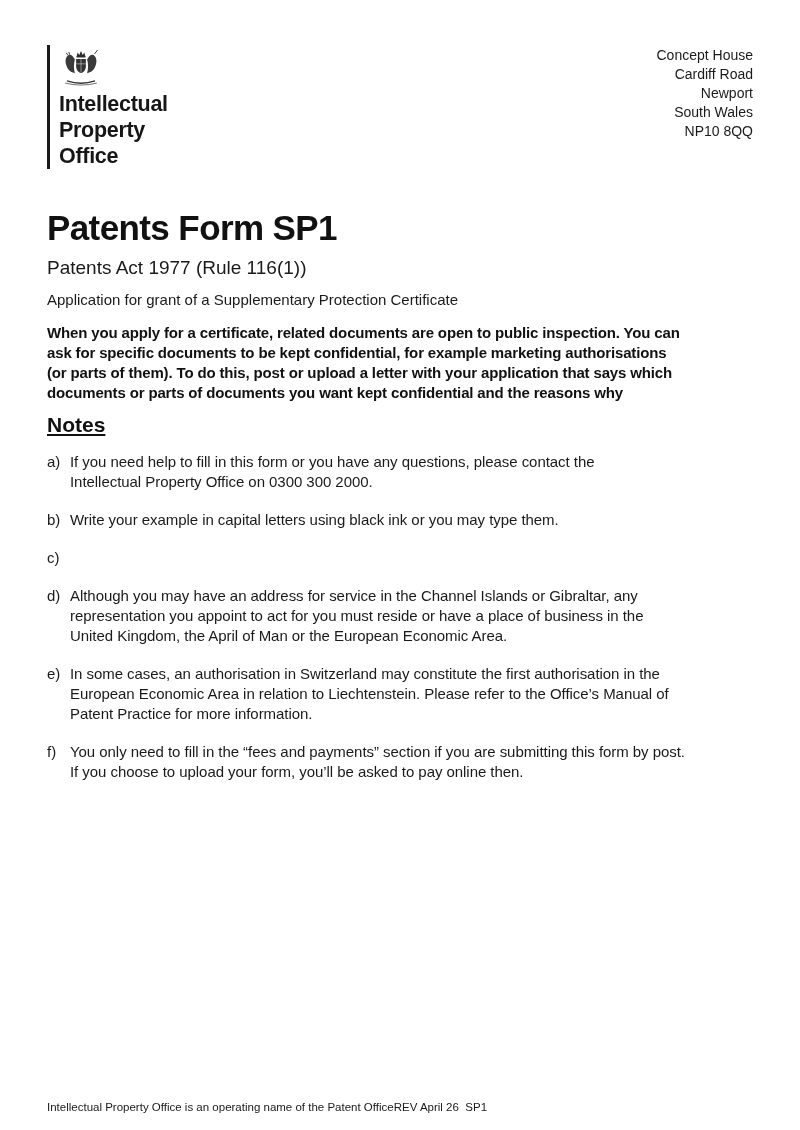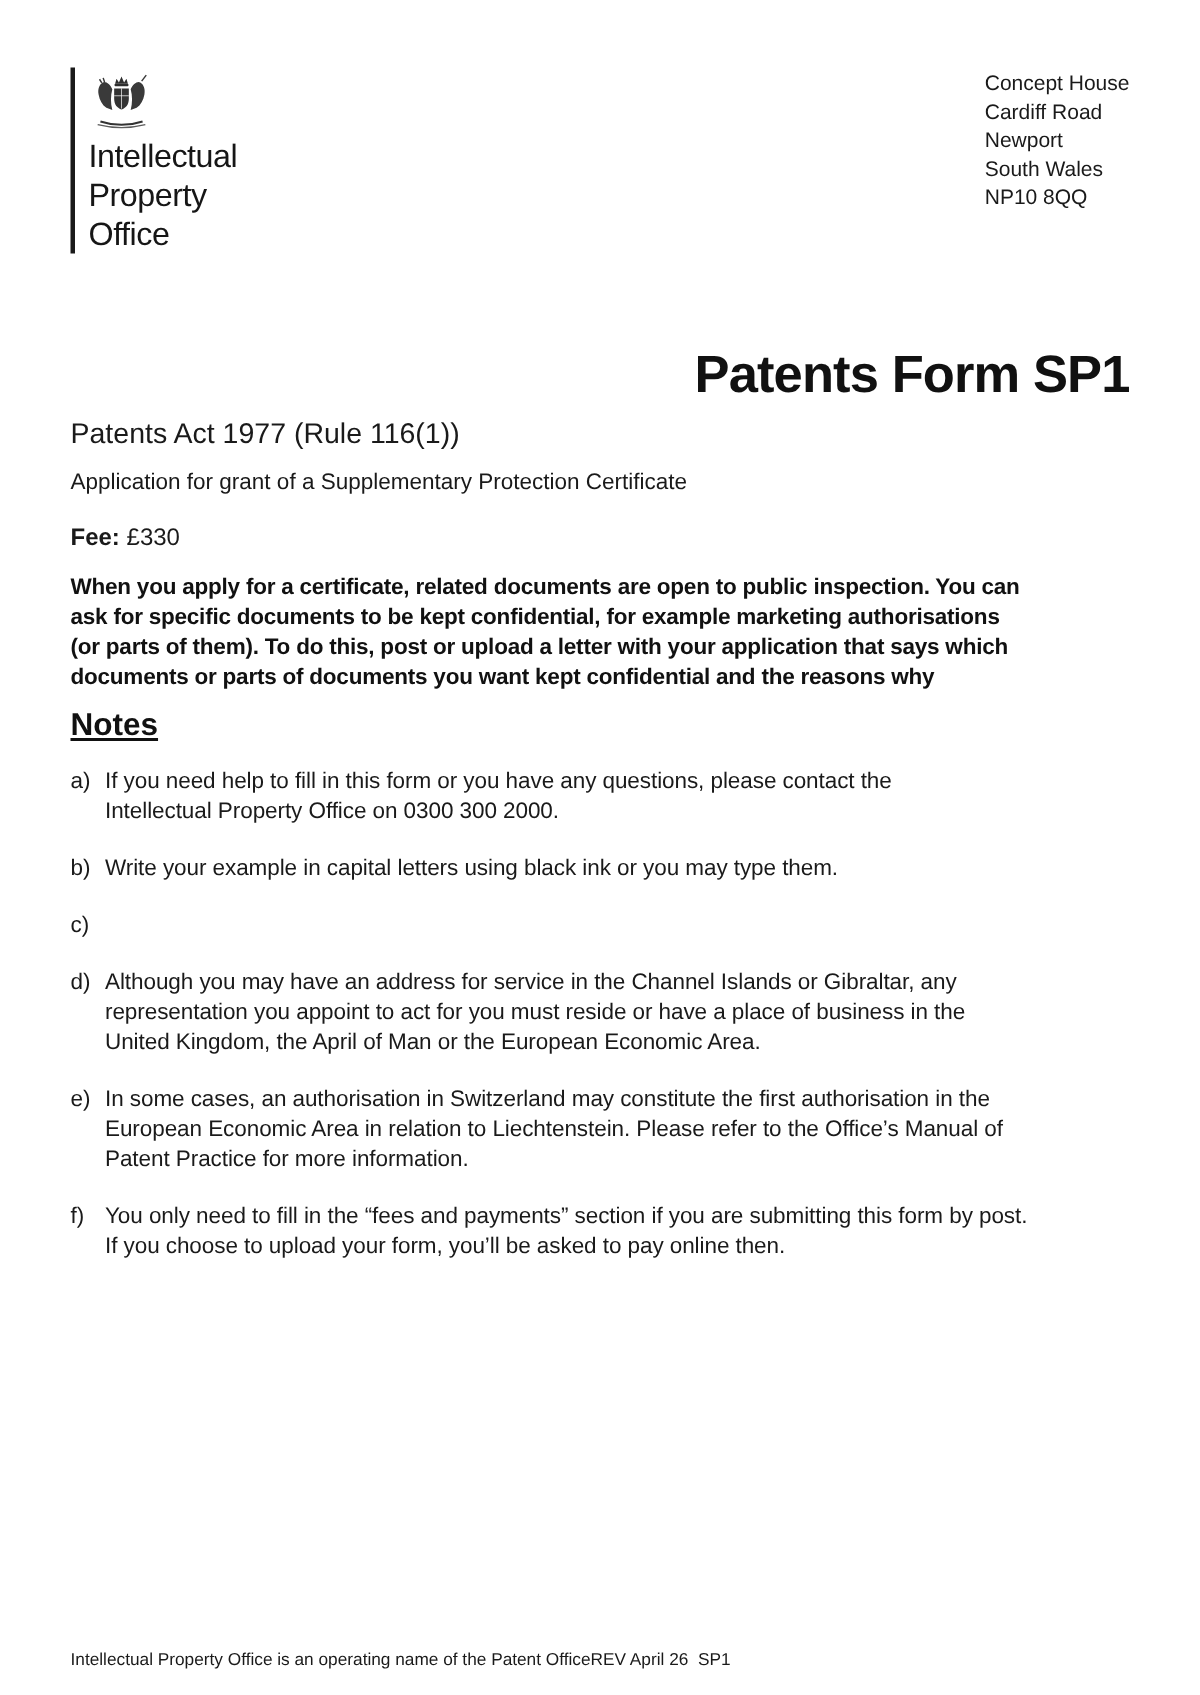--- a/index.html
+++ b/index.html
@@ -17,45 +17,45 @@
 
   
   .header {
     display: flex;
     justify-content: space-between;
     align-items: flex-start;
     padding: 45px 47px 0 47px;
   }
   .logo { display: flex; gap: 9px; }
   .logo-bar { width: 3px; height: 124px; background: #1a1a1a; flex: none; }
-  .logo-col { padding-top: 2px; }
+  .logo-col { padding-top: 2px; font-weight: bold; }
   .crest-icon { display: block; margin: 2px 0 5px 0; }
   .logo-text {
     font-size: 21.5px;
     line-height: 26px;
     letter-spacing: -0.3px;
     color: #161616;
   }
   .address {
+    text-align: right;
     font-size: 14px;
     line-height: 19px;
     padding-top: 1px;
     color: #1a1a1a;
   }
 
   
   .main { padding: 0 47px; }
   .doc-title {
-    margin: 61px 0 0 0;
+    margin: 39px 0 0 0;
     font-size: 35px;
     line-height: 40px;
     font-weight: bold;
     letter-spacing: -0.6px;
     color: #111;
-    text-align: right;
   }
   .sub-act { margin-top: 10px; font-size: 19px; line-height: 20px; }
   .sub-application { margin-top: 12px; font-size: 15px; line-height: 20px; }
   .fee-line { margin-top: 16px; font-size: 16px; line-height: 21px; }
   .fee-label { font-weight: bold; }
   .section-heading {
     font-size: 21px;
     line-height: 27px;
     font-weight: bold;
     margin: 0;
@@ -139,24 +139,20 @@
       <div>NP10 8QQ</div>
     </div>
   </div>
 
   <div class="main">
     <h1 class="doc-title">Patents Form SP1</h1>
 
     <div class="sub-act">Patents Act 1977 (Rule 116(1))</div>
     <div class="sub-application">Application for grant of a Supplementary Protection Certificate</div>
 
-    <div class="fee-line">
-      <span class="fee-label">Fee:</span>
-      <span class="fee-amount">£330</span>
-    </div>
 
     <div class="reminder-body">When you apply for a certificate, related documents are open to public inspection. You can
 ask for specific documents to be kept confidential, for example marketing authorisations
 (or parts of them). To do this, post or upload a letter with your application that says which
 documents or parts of documents you want kept confidential and the reasons why</div>
 
     <h2 class="section-heading notes-heading">Notes</h2>
 
     <div class="notes-list">
       <div class="note-item first">

